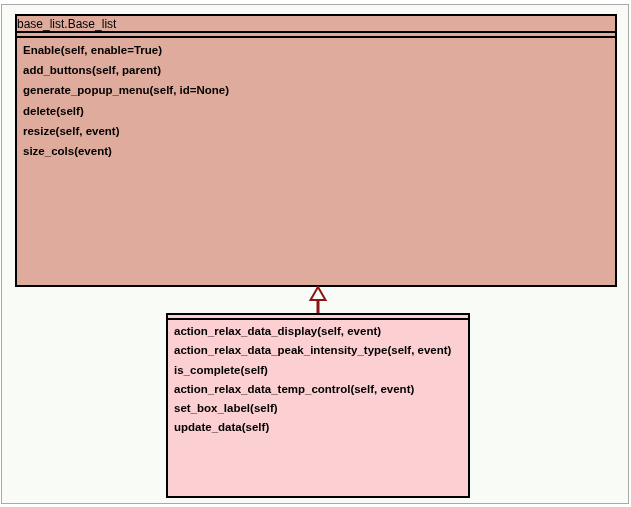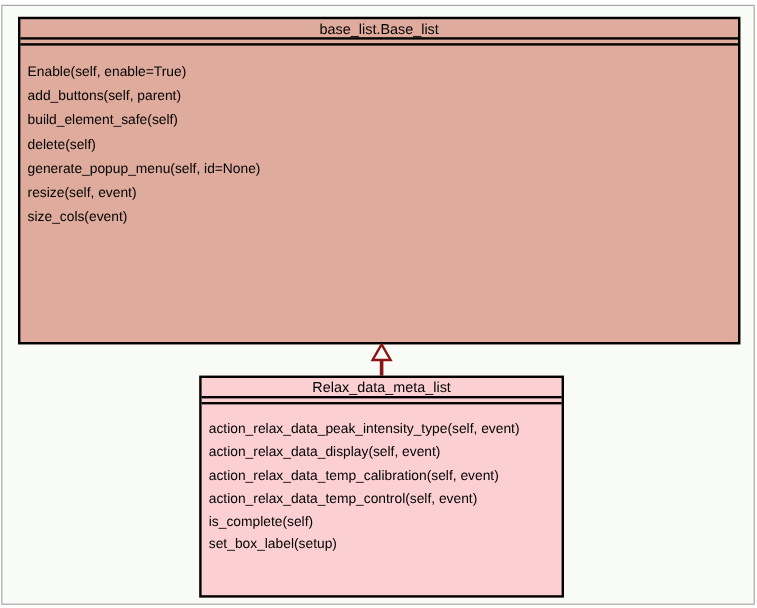--- a/index.html
+++ b/index.html
@@ -29,73 +29,71 @@
     background: var(--base-fill, #dfab9c);
   }
   .class-box.sub {
     left: 164px; top: 308px;
     width: 304px; height: 185px;
     background: var(--sub-fill, #fcd0d3);
   }
   .class-title {
     height: 17px;
     line-height: 16px;
-    text-align: center;
     font-size: 12px;
     border-bottom: 2px solid var(--box-border, #000);
     overflow: hidden;
     white-space: nowrap;
   }
   .class-attrs {
     height: 5px;
     border-bottom: 2px solid var(--box-border, #000);
   }
   .class-methods {
-    padding: 12px 4px 0 6px;
+    padding: 2px 4px 0 6px;
     overflow: hidden;
     white-space: nowrap;
+    font-weight: bold;
   }
   .base .class-methods .method-row { line-height: 20.2px; }
   .sub  .class-methods .method-row { line-height: 19.3px; }
   .inheritance-arrow {
     position: absolute;
     left: 305px; top: 281px;
     width: 22px; height: 28px;
   }
 </style>
 </head>
 <body>
 
 <div class="frame">
 
   <div class="class-box base">
     <div class="class-title">base_list.Base_list</div>
     <div class="class-attrs"></div>
     <div class="class-methods">
         <div class="method-row">Enable(self, enable=True)</div>
         <div class="method-row">add_buttons(self, parent)</div>
-        <div class="method-row">build_element_safe(self)</div>
+        <div class="method-row">generate_popup_menu(self, id=None)</div>
         <div class="method-row">delete(self)</div>
-        <div class="method-row">generate_popup_menu(self, id=None)</div>
         <div class="method-row">resize(self, event)</div>
         <div class="method-row">size_cols(event)</div>
       </div>
   </div>
 
   <svg class="inheritance-arrow" viewBox="0 0 22 28" xmlns="http://www.w3.org/2000/svg">
     <rect x="9.5" y="13" width="3" height="15" fill="#8b1414"></rect>
     <polygon points="11,1 3.5,14 18.5,14" fill="#f9fbf6" stroke="#8b1414" stroke-width="2"></polygon>
   </svg>
 
   <div class="class-box sub">
-    <div class="class-title">Relax_data_meta_list</div>
     <div class="class-attrs"></div>
     <div class="class-methods">
+        <div class="method-row">action_relax_data_display(self, event)</div>
         <div class="method-row">action_relax_data_peak_intensity_type(self, event)</div>
-        <div class="method-row">action_relax_data_display(self, event)</div>
-        <div class="method-row">action_relax_data_temp_calibration(self, event)</div>
+        <div class="method-row">is_complete(self)</div>
         <div class="method-row">action_relax_data_temp_control(self, event)</div>
-        <div class="method-row">is_complete(self)</div>
-        <div class="method-row">set_box_label(setup)</div>
+        <div class="method-row">set_box_label(self)</div>
+        <div class="method-row">update_data(self)</div>
       </div>
   </div>
 
 </div>
 
 </body></html>

